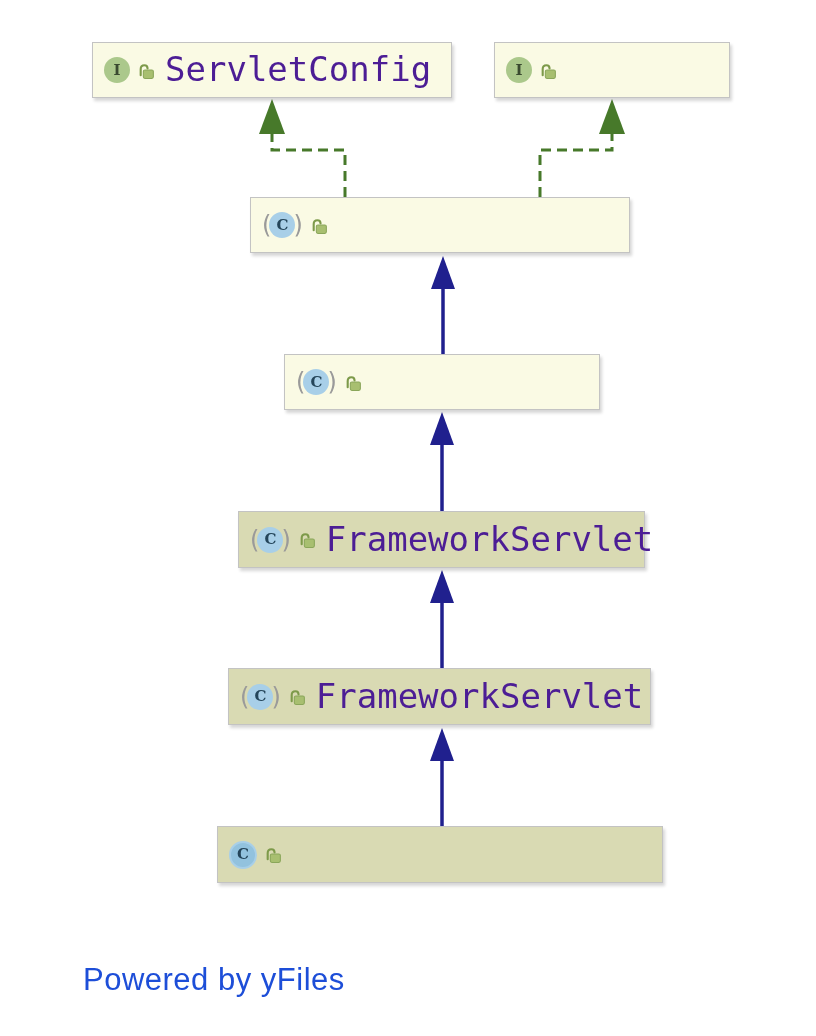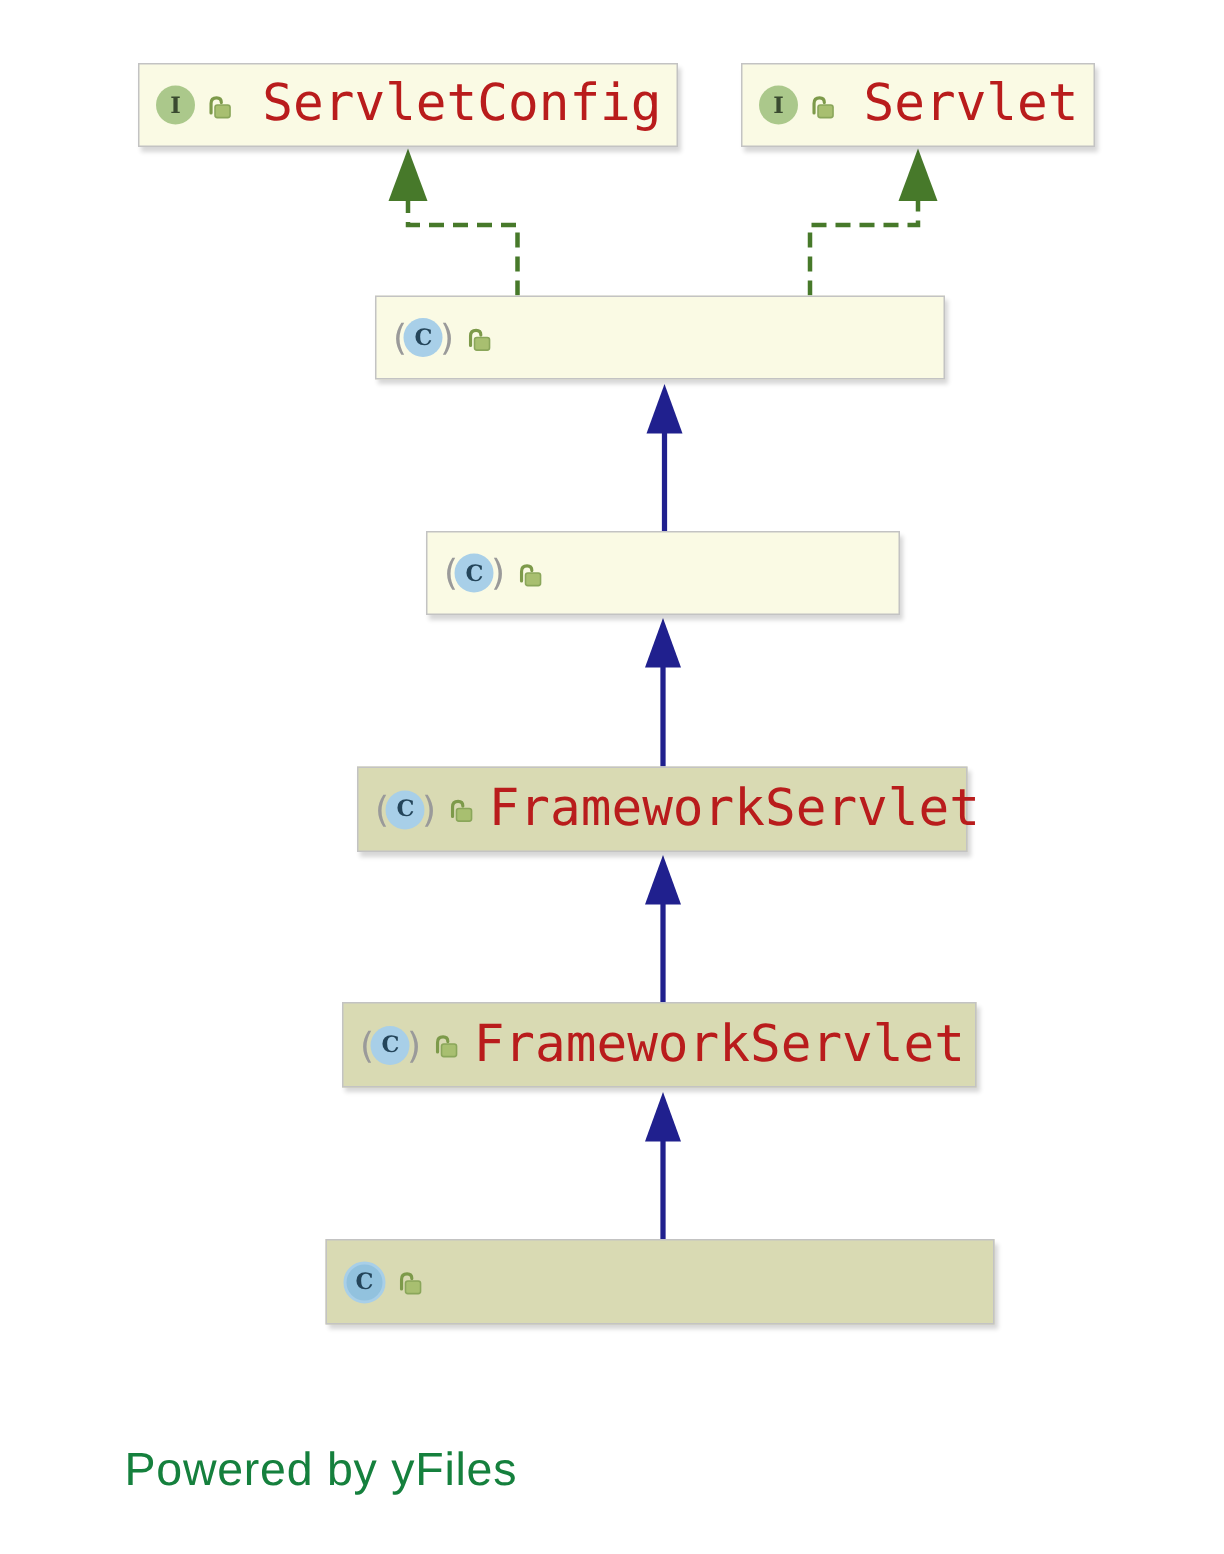--- a/index.html
+++ b/index.html
@@ -24,23 +24,23 @@
     gap:9px;
     padding:0 10px 0 11px;
     border:1px solid #c3c3c3;
     box-shadow:2px 3px 3px rgba(0,0,0,0.16);
   }
   .node.cream{background:#fafae4;}
   .node.olive{background:#d9dab3;}
 
   .node .label{
     flex:1;
-    text-align:right;
+    text-align:left;
     font-size:34px;
-    color:#b91c1c;
+    color:#4c1d95;
     white-space:nowrap;
     line-height:1;
     padding-bottom:2px;
   }
 
   .icon-cluster{display:flex;align-items:center;gap:7px;flex:0 0 auto;}
 
   .circle-icon{
     position:relative;
     width:26px;height:26px;
@@ -65,21 +65,21 @@
   #n-httpservlet     {left:284px; top:354px; width:316px; height:56px;}
   #n-httpservletbean {left:238px; top:511px; width:407px; height:57px;}
   #n-frameworkservlet{left:228px; top:668px; width:423px; height:57px;}
   #n-dispatcherservlet{left:217px;top:826px; width:446px; height:57px;}
 
   .watermark{
     position:absolute;
     left:83px;top:962px;
     font-family:"Liberation Sans",sans-serif;
     font-size:31px;
-    color:#15803d;
+    color:#1d4ed8;
     letter-spacing:0.5px;
   }
 </style>
 </head>
 <body>
 
 <div class="canvas">
 
   <svg class="edges" viewBox="0 0 816 1036" xmlns="http://www.w3.org/2000/svg">
 
@@ -130,21 +130,20 @@
   <div class="node cream" id="n-servlet">
     <span class="icon-cluster">
       <span class="circle-icon iface">
           <span>I</span>
         </span>
       <svg class="lock" viewBox="0 0 18 18">
           <path d="M3.5 13.5 V7.5 Q3.5 4 7 4 Q10 4 10 7" fill="none" stroke="#7d9a4a" stroke-width="2" stroke-linecap="round"></path>
           <rect x="6" y="8.5" width="9.5" height="8" rx="1.5" fill="#a8bf70" stroke="#8aa65a"></rect>
         </svg>
     </span>
-    <span class="label">Servlet</span>
   </div>
 
   <div class="node cream" id="n-genericservlet">
     <span class="icon-cluster">
       <span class="abstract-wrap">
           <span class="circle-icon cls">
             <span>C</span>
           </span>
         </span>
       <svg class="lock" viewBox="0 0 18 18">

